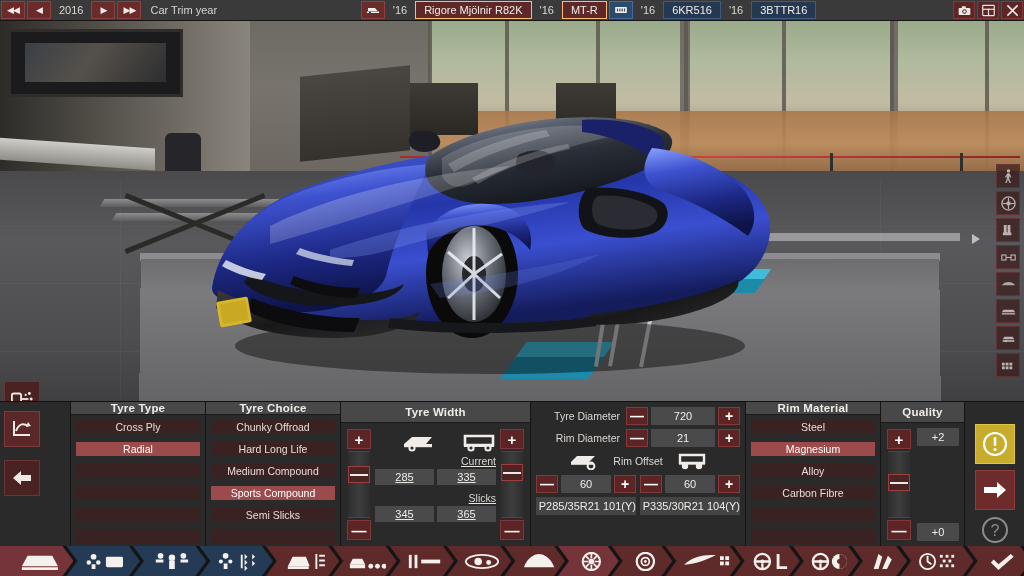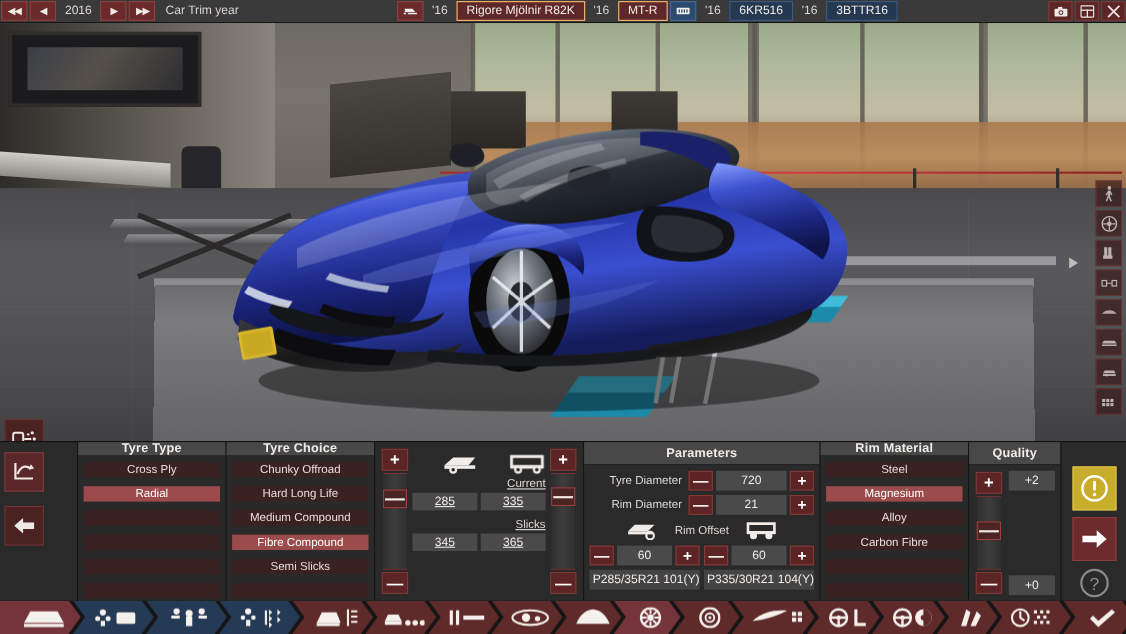--- a/index.html
+++ b/index.html
@@ -686,29 +686,30 @@
       </div>
     </div>
 
     <div class="p-col" style="width:135px">
       <div class="p-hd">Tyre Choice</div>
       <div class="p-body">
         <div class="listbox">
           <div class="li">Chunky Offroad</div>
           <div class="li">Hard Long Life</div>
           <div class="li">Medium Compound</div>
-          <div class="li sel">Fibre Compound</div>
+          <div class="li sel">Sports Compound</div>
           <div class="li">Semi Slicks</div>
           <div class="li empty"></div>
           <div class="li empty"></div>
         </div>
       </div>
     </div>
 
     <div class="p-col" style="width:190px">
+      <div class="p-hd">Tyre Width</div>
       <div class="p-body">
         <div class="slider-wrap">
           <div class="sbtn">+</div>
           <div class="strack">
             <div class="sthumb" id="tw-left-thumb" style="top: 14.4px;"></div>
           </div>
           <div class="sbtn">—</div>
         </div>
 
         <div class="tw-mid">
@@ -744,21 +745,20 @@
           <div class="sbtn">+</div>
           <div class="strack">
             <div class="sthumb" id="tw-right-thumb" style="top: 12px;"></div>
           </div>
           <div class="sbtn">—</div>
         </div>
       </div>
     </div>
 
     <div class="p-col" style="width:215px">
-      <div class="p-hd">Parameters</div>
       <div class="param-body">
 
         <div class="prow">
           <div class="plabel">Tyre Diameter</div>
           <div class="minibtn">—</div>
           <div class="pval">720</div>
           <div class="minibtn">+</div>
         </div>
 
         <div class="prow">

